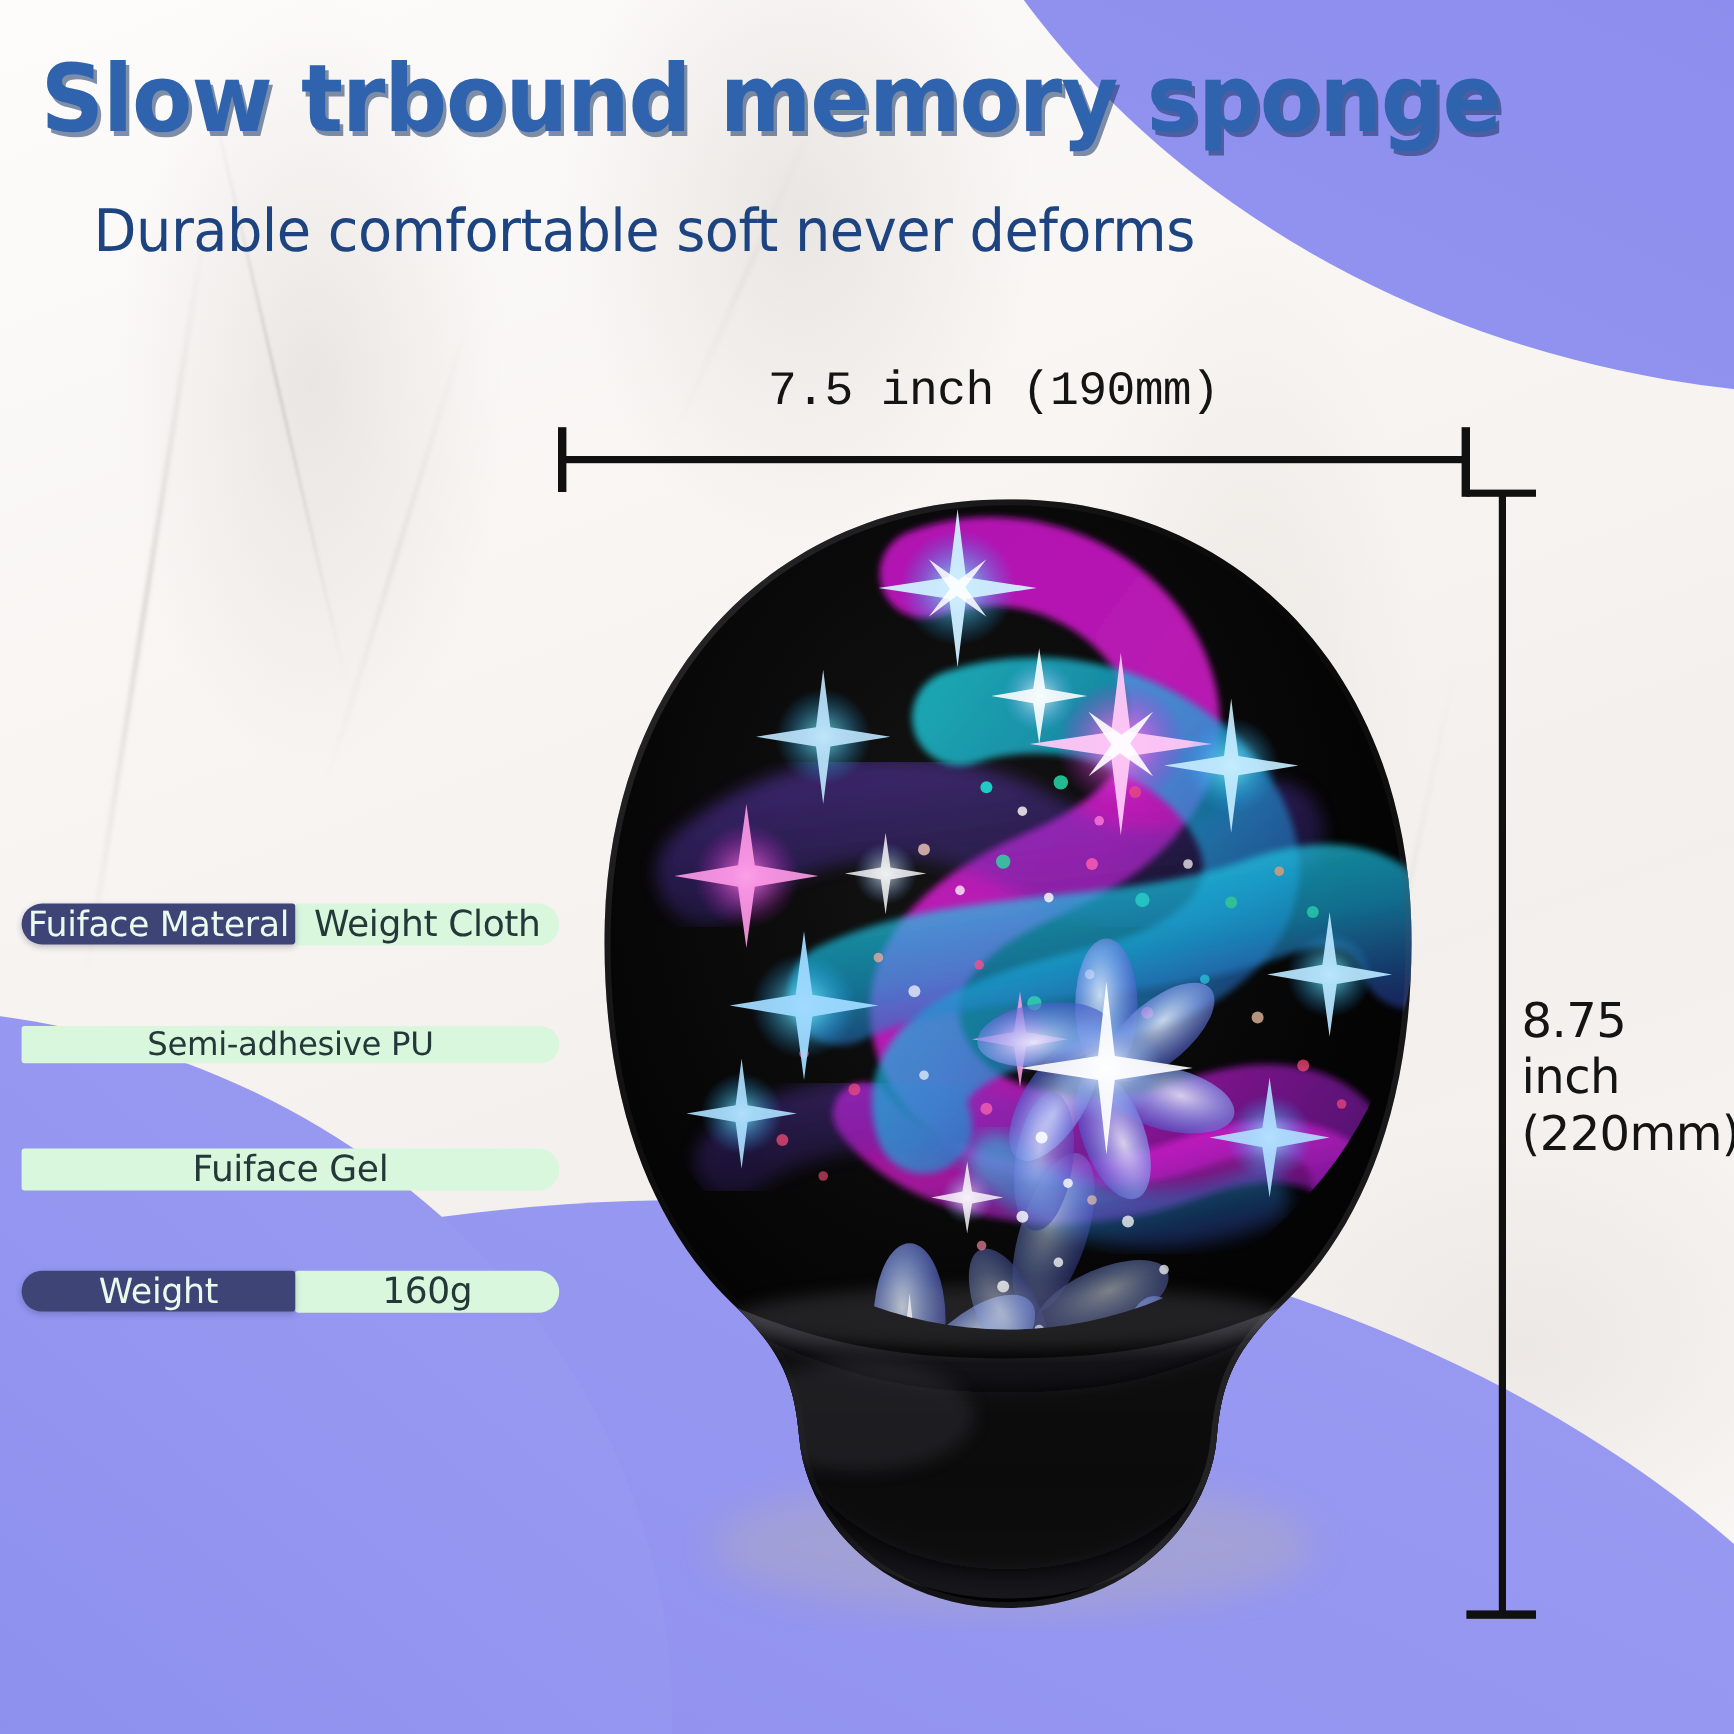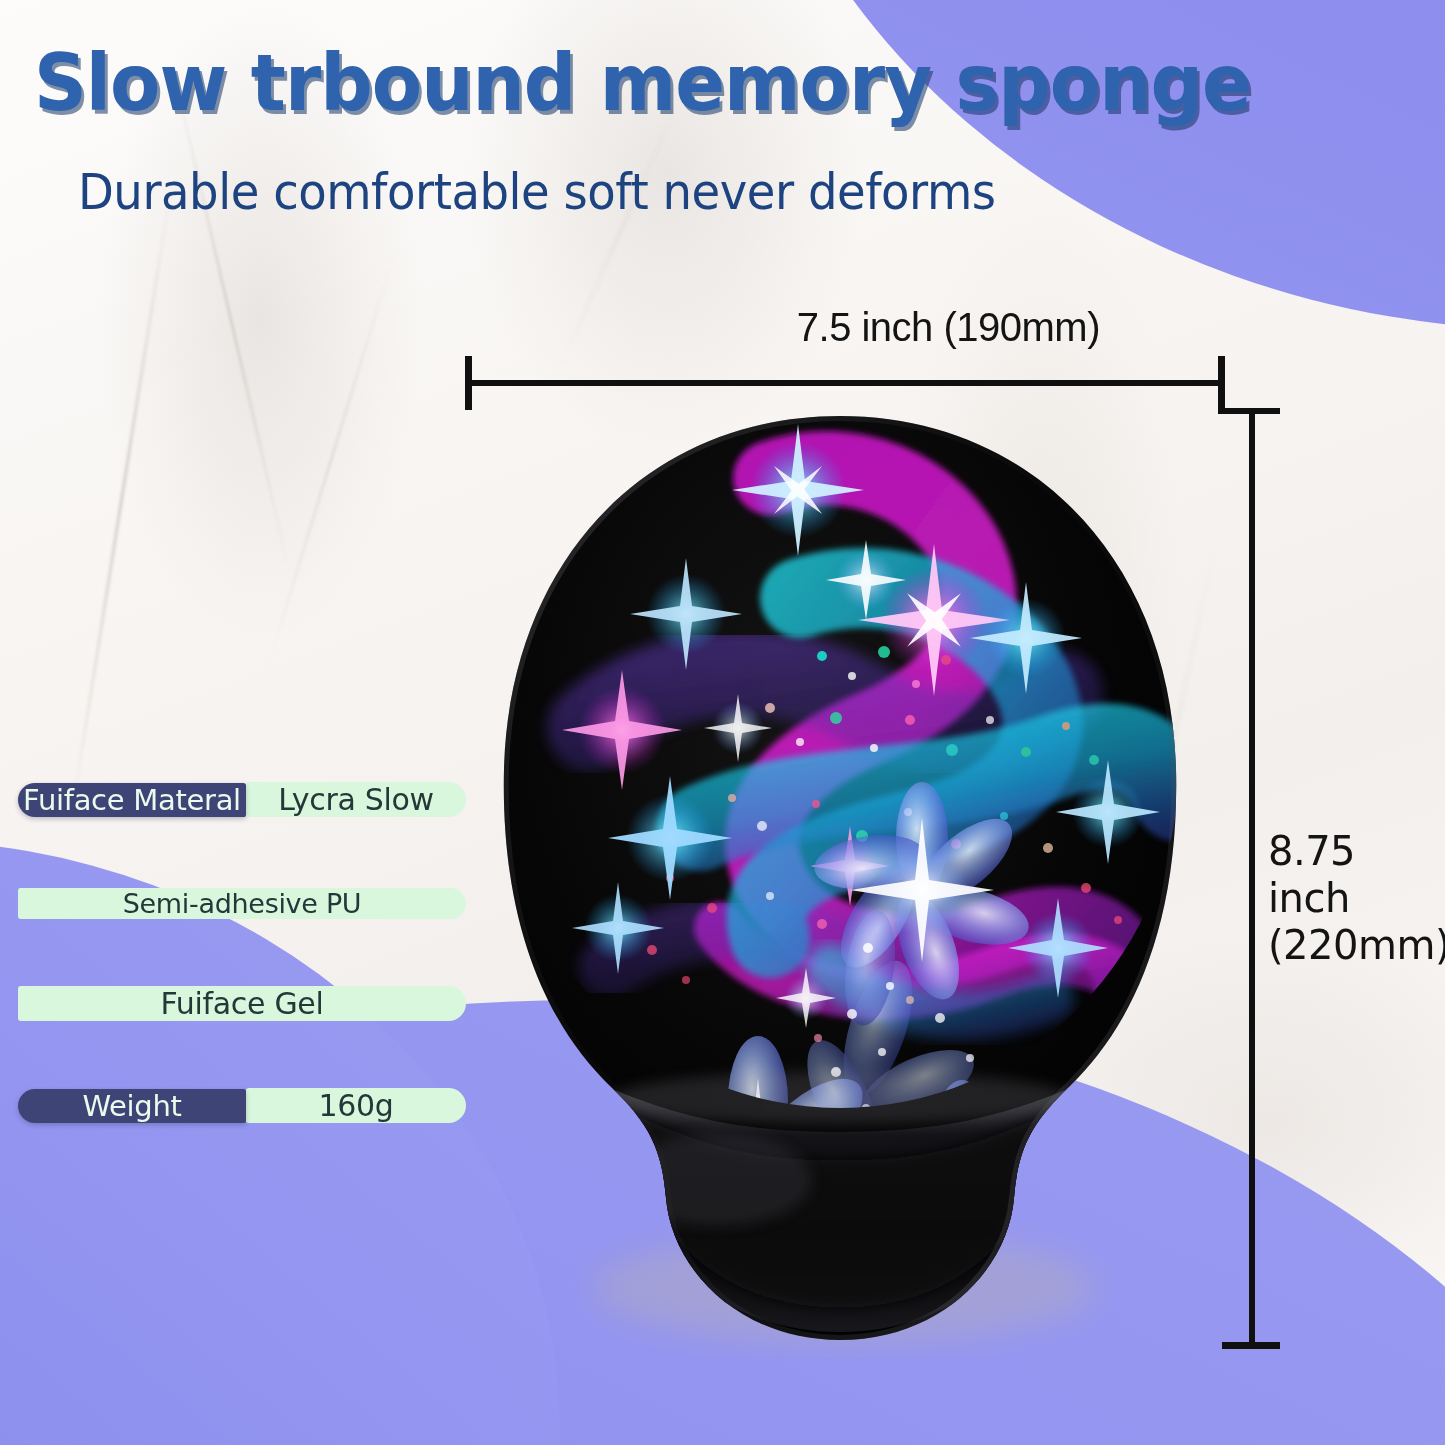--- a/index.html
+++ b/index.html
@@ -77,40 +77,40 @@
     position:absolute;left:78px;top:168px;width:1200px;
     font-size:49px;line-height:1;font-weight:normal;
     font-family:"DejaVu Sans", sans-serif;
     color:#1d4480;letter-spacing:-.5px;
     transform:scaleX(.95);transform-origin:left center;
     white-space:nowrap;
   }
 
   
   .dim-text-h{
-    position:absolute;left:640px;top:305px;width:460px;text-align:right;
-    font-size:40px;color:#141414;font-family:Liberation Sans, sans-serif;
+    position:absolute;left:640px;top:305px;width:460px;text-align:left;
+    font-size:40px;color:#141414;font-family:Liberation Mono, monospace;
     letter-spacing:-.5px;white-space:nowrap;
   }
   .dim-text-v{
     position:absolute;left:1268px;top:828px;width:180px;
     font-size:40px;line-height:1.18;color:#141414;
     font-family:"DejaVu Sans", sans-serif;letter-spacing:-.5px;
   }
   .rule{position:absolute;background:#101010;}
   .h-line{left:465px;top:380px;width:760px;height:6px;}
   .h-cap-l{left:465px;top:356px;width:7px;height:54px;}
   .h-cap-r{left:1218px;top:356px;width:7px;height:58px;}
   .v-cap-t{left:1222px;top:408px;width:58px;height:6px;}
   .v-line{left:1249px;top:410px;width:6px;height:938px;}
   .v-cap-b{left:1222px;top:1342px;width:58px;height:7px;}
 
   
   .spec-table{position:absolute;left:18px;top:753px;width:448px;}
-  .spec-row{position:relative;height:64px;margin-bottom:38px;display:flex;align-items:flex-end;}
+  .spec-row{position:relative;height:64px;margin-bottom:38px;display:flex;align-items:flex-start;}
   .spec-row:last-child{margin-bottom:16px;}
   .spec-key{
     width:228px;background:#3e4475;color:#eafbee;
     border-radius:26px 4px 4px 26px;
     display:flex;align-items:center;justify-content:center;
     font-size:29px;font-family:"DejaVu Sans", sans-serif;
     letter-spacing:-.3px;white-space:nowrap;
     box-shadow:0 2px 5px rgba(40,44,80,.28);
     position:relative;z-index:2;
   }
@@ -159,21 +159,21 @@
   <div class="rule v-line"></div>
   <div class="rule v-cap-b"></div>
   <div class="dim-text-v">
     <div>8.75 inch</div>
     <div>(220mm)</div>
   </div>
 
   <div class="spec-table">
     <div class="spec-row">
       <div class="spec-key">Fuiface  Materal</div>
-      <div class="spec-val">Lycra Slow</div>
+      <div class="spec-val">Weight Cloth</div>
     </div>
     <div class="spec-row">
       <div class="spec-val small">Semi-adhesive PU</div>
     </div>
     <div class="spec-row">
       <div class="spec-val">Fuiface Gel</div>
     </div>
     <div class="spec-row">
       <div class="spec-key">Weight</div>
       <div class="spec-val">160g</div>

